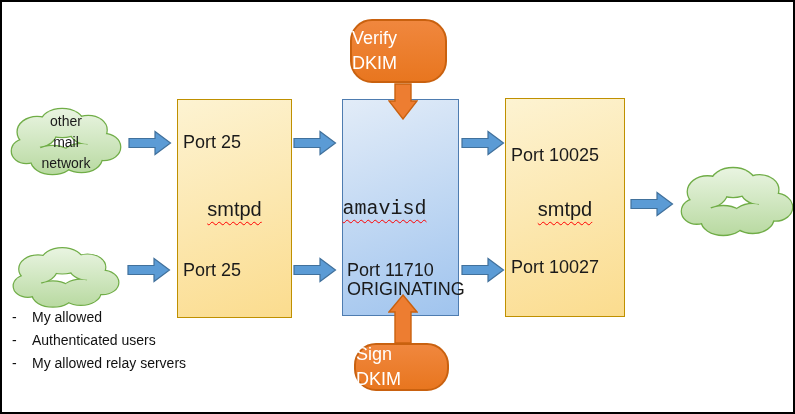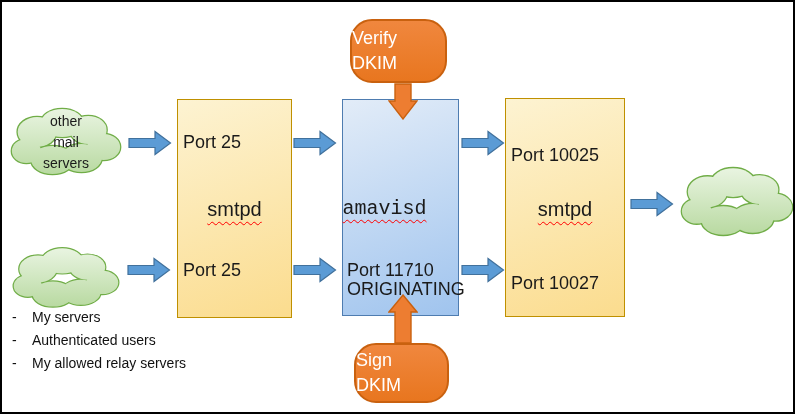--- a/index.html
+++ b/index.html
@@ -51,21 +51,21 @@
     position: absolute;
     background: linear-gradient(180deg, #F0873E 0%, #E8761F 100%);
     border: 2px solid #C9610F;
     border-radius: 22px;
     color: #ffffff;
     display: flex; flex-direction: column;
     align-items: flex-start; justify-content: center;
     font-size: 18px; line-height: 25px;
   }
   .badge-verify { left: 348px; top: 17px;  width: 97px; height: 64px; }
-  .badge-sign   { left: 352px; top: 341px; width: 95px; height: 60px; }
+  .badge-sign   { left: 352px; top: 341px; width: 95px; height: 48px; }
 
   .arr { position: absolute; display: block; }
 
   
   .cloud { position: absolute; }
   .cloud svg { position: absolute; left: 0; top: 0; width: 100%; height: 100%; }
   .cloud-text {
     position: absolute; inset: 0;
     display: flex; flex-direction: column;
     align-items: center; justify-content: center;
@@ -110,21 +110,21 @@
         <ellipse cx="83" cy="28" rx="19" ry="14"></ellipse>
           <ellipse cx="99" cy="45" rx="17" ry="13"></ellipse>
         <ellipse cx="76" cy="56" rx="21" ry="14"></ellipse>
           <ellipse cx="46" cy="58" rx="22" ry="14"></ellipse>
         <ellipse cx="19" cy="49" rx="15" ry="12"></ellipse>
       </g>
     </svg>
     <div class="cloud-text">
       <span>other</span>
       <span>mail</span>
-      <span>servers</span>
+      <span>network</span>
     </div>
   </div>
 
   <div class="cloud cloud2">
     <svg viewBox="0 0 120 78" preserveAspectRatio="none">
       <defs>
         <linearGradient id="cg2" x1="0" y1="0" x2="0" y2="78" gradientUnits="userSpaceOnUse">
           <stop offset="0" stop-color="#EEF7E8"></stop>
             <stop offset="1" stop-color="#B4D79B"></stop>
         </linearGradient>
@@ -185,21 +185,21 @@
   <div class="port-label" style="left:181px; top:259px;">Port 25</div>
 
   <div class="pbox blue box2"></div>
   <div class="box-title" style="left:324px; width:117px; top:190px;font-family:Liberation Mono, monospace;"><span class="squiggly">amavisd</span></div>
   <div class="port-label" style="left:345px; top:259px;">Port 11710</div>
   <div class="port-label" style="left:345px; top:278px;">ORIGINATING</div>
 
   <div class="pbox yellow box3"></div>
   <div class="port-label" style="left:509px; top:144px;">Port 10025</div>
   <div class="box-title" style="left:503px; width:120px; top:190px;"><span class="squiggly">smtpd</span></div>
-  <div class="port-label" style="left:509px; top:272px;">Port 10027</div>
+  <div class="port-label" style="left:509px; top:256px;">Port 10027</div>
 
   <div class="badge badge-verify">
     <span>Verify</span>
     <span>DKIM</span>
   </div>
   <svg class="arr" style="left:386px; top:81px;" width="30" height="37" viewBox="0 0 30 37">
     <polygon points="7,1 23,1 23,18 29,18 15,36 1,18 7,18" fill="#ED7D31" stroke="#C9610F" stroke-width="1.4"></polygon>
   </svg>
 
   <div class="badge badge-sign">
@@ -228,21 +228,21 @@
   <svg class="arr" style="left:459px; top:255px;" width="44" height="26" viewBox="0 0 44 26">
     <polygon points="1,8.5 27,8.5 27,1.5 42.5,13 27,24.5 27,17.5 1,17.5" fill="#5B9BD5" stroke="#41719C" stroke-width="1.2"></polygon>
   </svg>
   <svg class="arr" style="left:628px; top:189px;" width="44" height="26" viewBox="0 0 44 26">
     <polygon points="1,8.5 27,8.5 27,1.5 42.5,13 27,24.5 27,17.5 1,17.5" fill="#5B9BD5" stroke="#41719C" stroke-width="1.2"></polygon>
   </svg>
 
   <div class="notes">
     <div class="note-row">
       <span class="note-dash">-</span>
-      <span class="note-text">My servers</span>
+      <span class="note-text">My allowed</span>
     </div>
     <div class="note-row">
       <span class="note-dash">-</span>
       <span class="note-text">Authenticated users</span>
     </div>
     <div class="note-row">
       <span class="note-dash">-</span>
       <span class="note-text">My allowed relay servers</span>
     </div>
   </div>

